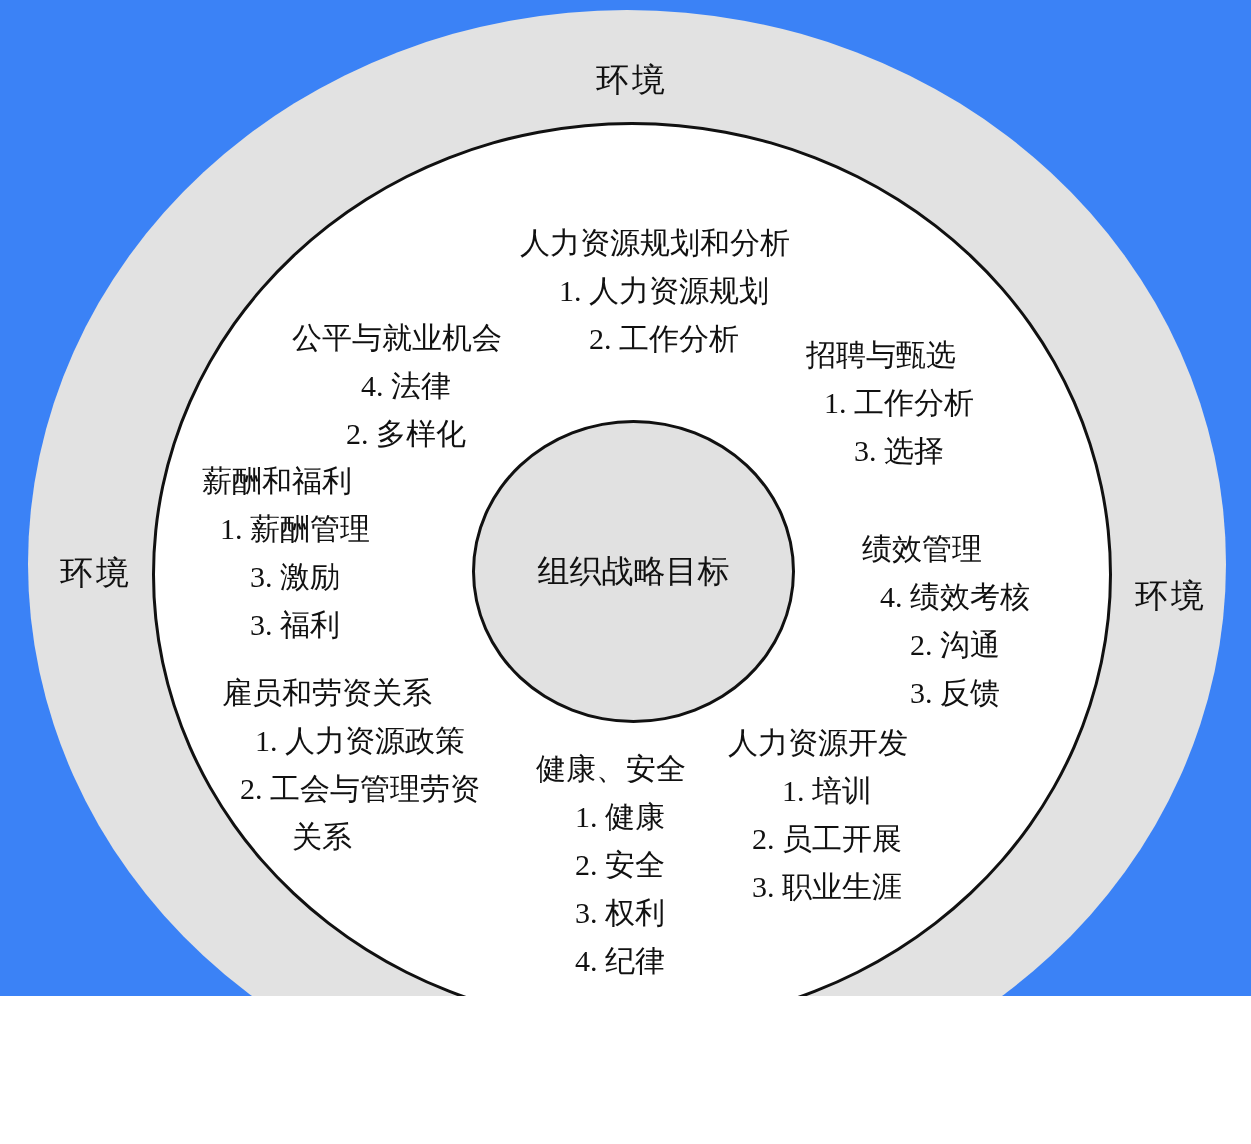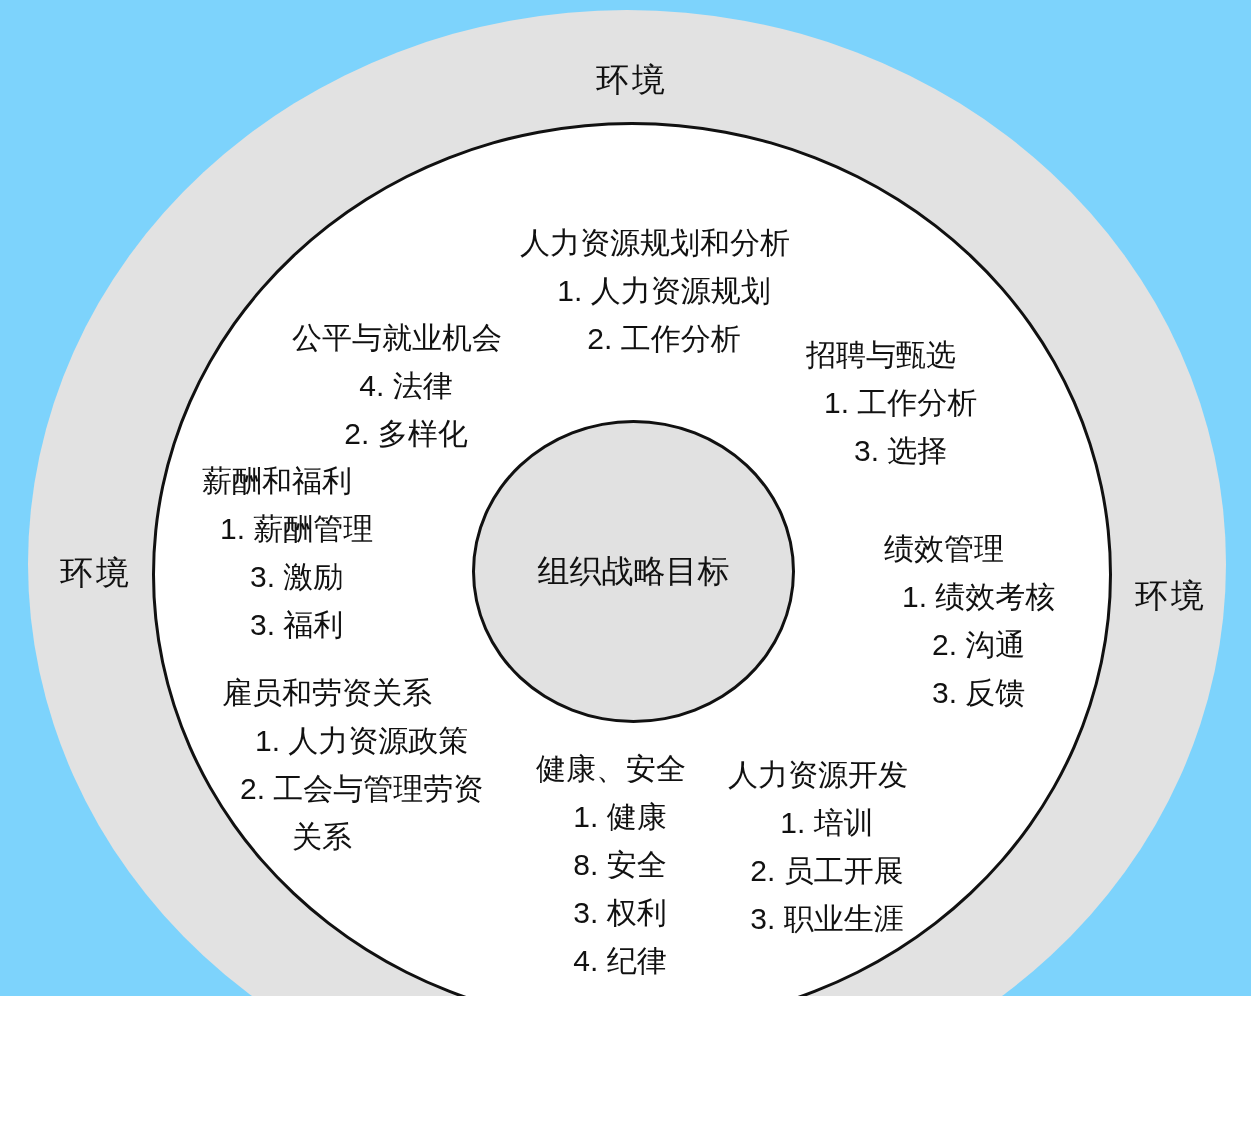--- a/index.html
+++ b/index.html
@@ -4,23 +4,23 @@
 <style>
   html, body {
     margin: 0;
     padding: 0;
     background: #ffffff;
   }
   #canvas {
     position: relative;
     width: 1251px;
     height: 996px;
-    background: #7dd3fc;
+    background: #3b82f6;
     overflow: hidden;
-    font-family: Liberation Sans, sans-serif;
+    font-family: Liberation Serif, serif;
     color: #111111;
   }
   
   .env-ring {
     position: absolute;
     left: 28px;
     top: 10px;
     width: 1198px;
     height: 1108px;
     background: var(--ring-fill, #e2e2e2);
@@ -77,23 +77,23 @@
     white-space: nowrap;
   }
   .group .g-title { display: block; }
   .group .g-item  { display: block; padding-left: 18px; text-align: center; }
   .group .g-cont  { display: block; padding-left: 70px; }
   .g-hr-planning   { left: 520px; top: 219px; }
   .g-equal-emp     { left: 276px; top: 314px; margin-left: 16px; }
   .g-compensation  { left: 202px; top: 457px; }
   .g-emp-labor     { left: 222px; top: 669px; }
   .g-health-safety { left: 536px; top: 745px; }
-  .g-hr-dev        { left: 728px; top: 719px; margin-top: 32px; }
+  .g-hr-dev        { left: 728px; top: 719px; }
   .g-recruitment   { left: 806px; top: 317px; margin-top: 14px; }
-  .g-performance   { left: 884px; top: 525px; }
+  .g-performance   { left: 862px; top: 525px; }
 </style>
 </head>
 <body>
 
 <div id="canvas">
 
   <div class="env-ring"></div>
 
   <div class="env-label env-top">环境</div>
   <div class="env-label env-left">环境</div>
@@ -124,41 +124,41 @@
   <div class="group g-emp-labor">
     <span class="g-title">雇员和劳资关系</span>
     <span class="g-item">1. 人力资源政策</span>
     <span class="g-item">2. 工会与管理劳资</span>
     <span class="g-cont">关系</span>
   </div>
 
   <div class="group g-health-safety">
     <span class="g-title">健康、安全</span>
     <span class="g-item">1. 健康</span>
-    <span class="g-item">8. 安全</span>
+    <span class="g-item">2. 安全</span>
     <span class="g-item">3. 权利</span>
     <span class="g-item">4. 纪律</span>
   </div>
 
   <div class="group g-hr-dev">
     <span class="g-title">人力资源开发</span>
     <span class="g-item">1. 培训</span>
     <span class="g-item">2. 员工开展</span>
     <span class="g-item">3. 职业生涯</span>
   </div>
 
   <div class="group g-recruitment">
     <span class="g-title">招聘与甄选</span>
     <span class="g-item">1. 工作分析</span>
     <span class="g-item">3. 选择</span>
   </div>
 
   <div class="group g-performance">
     <span class="g-title">绩效管理</span>
-    <span class="g-item">1. 绩效考核</span>
+    <span class="g-item">4. 绩效考核</span>
     <span class="g-item">2. 沟通</span>
     <span class="g-item">3. 反馈</span>
   </div>
 
   <div class="center-circle">
     <span>组织战略</span>
     <span>目标</span>
   </div>
 
 </div>

